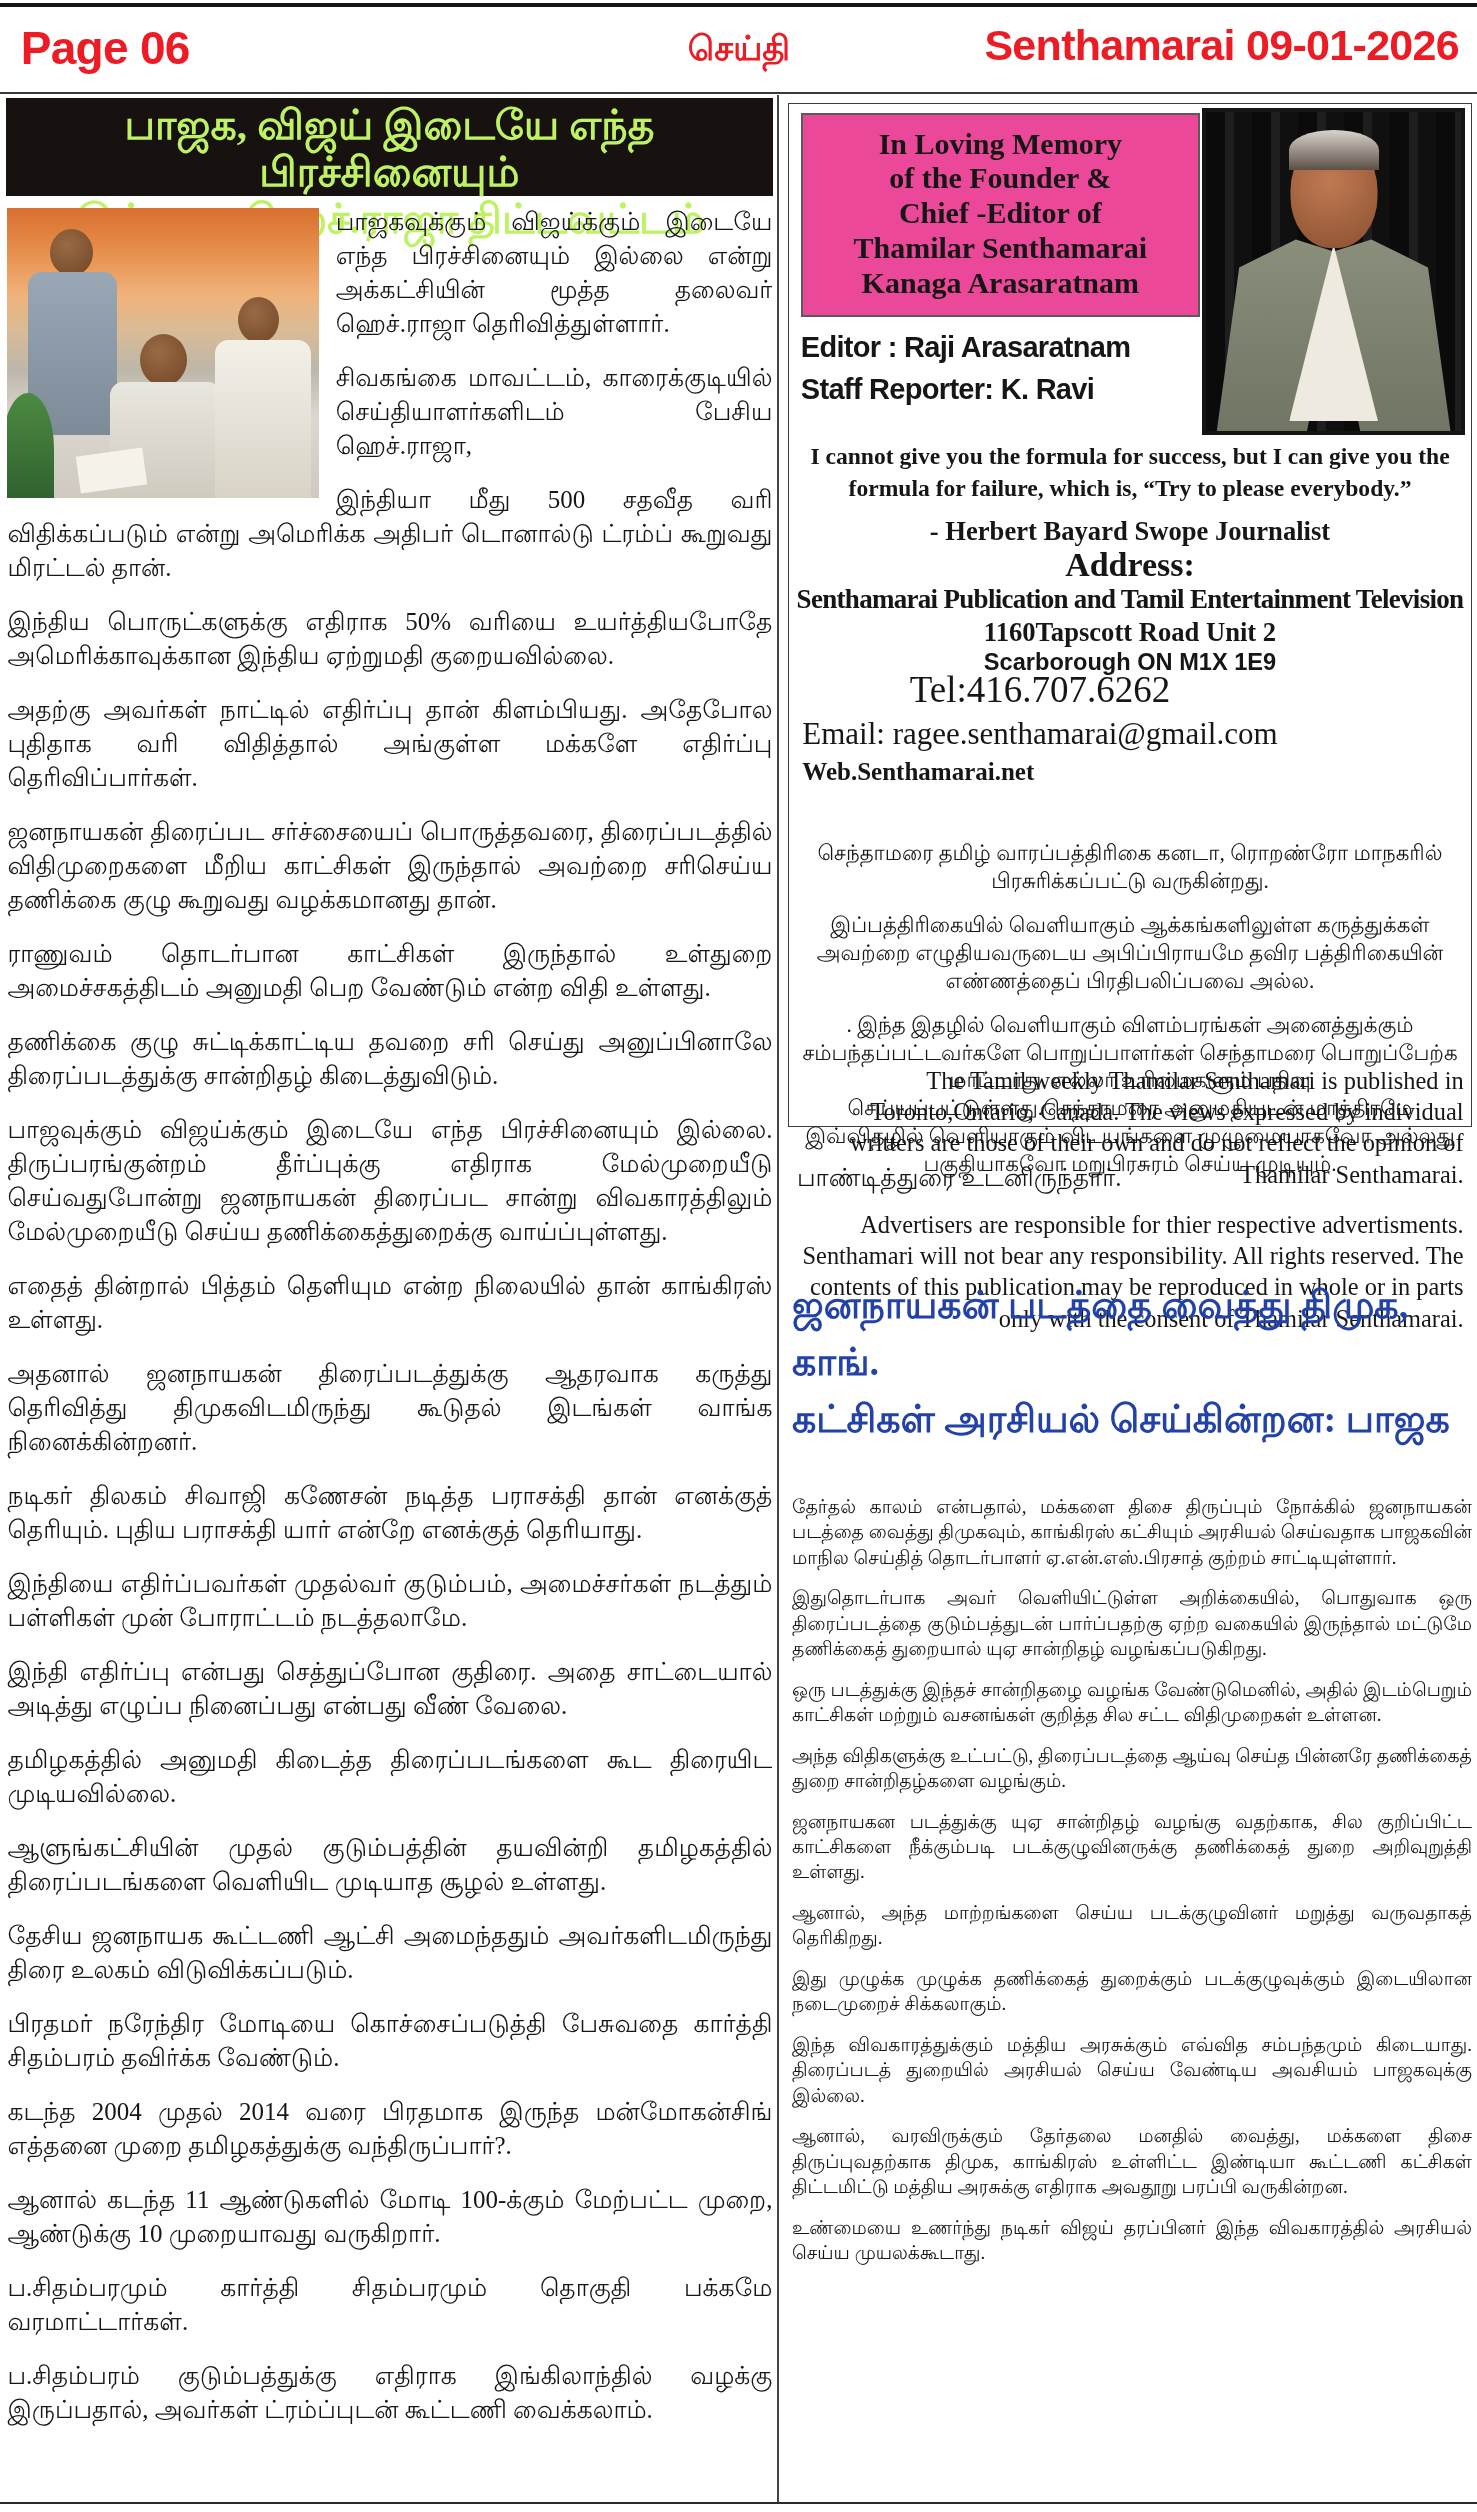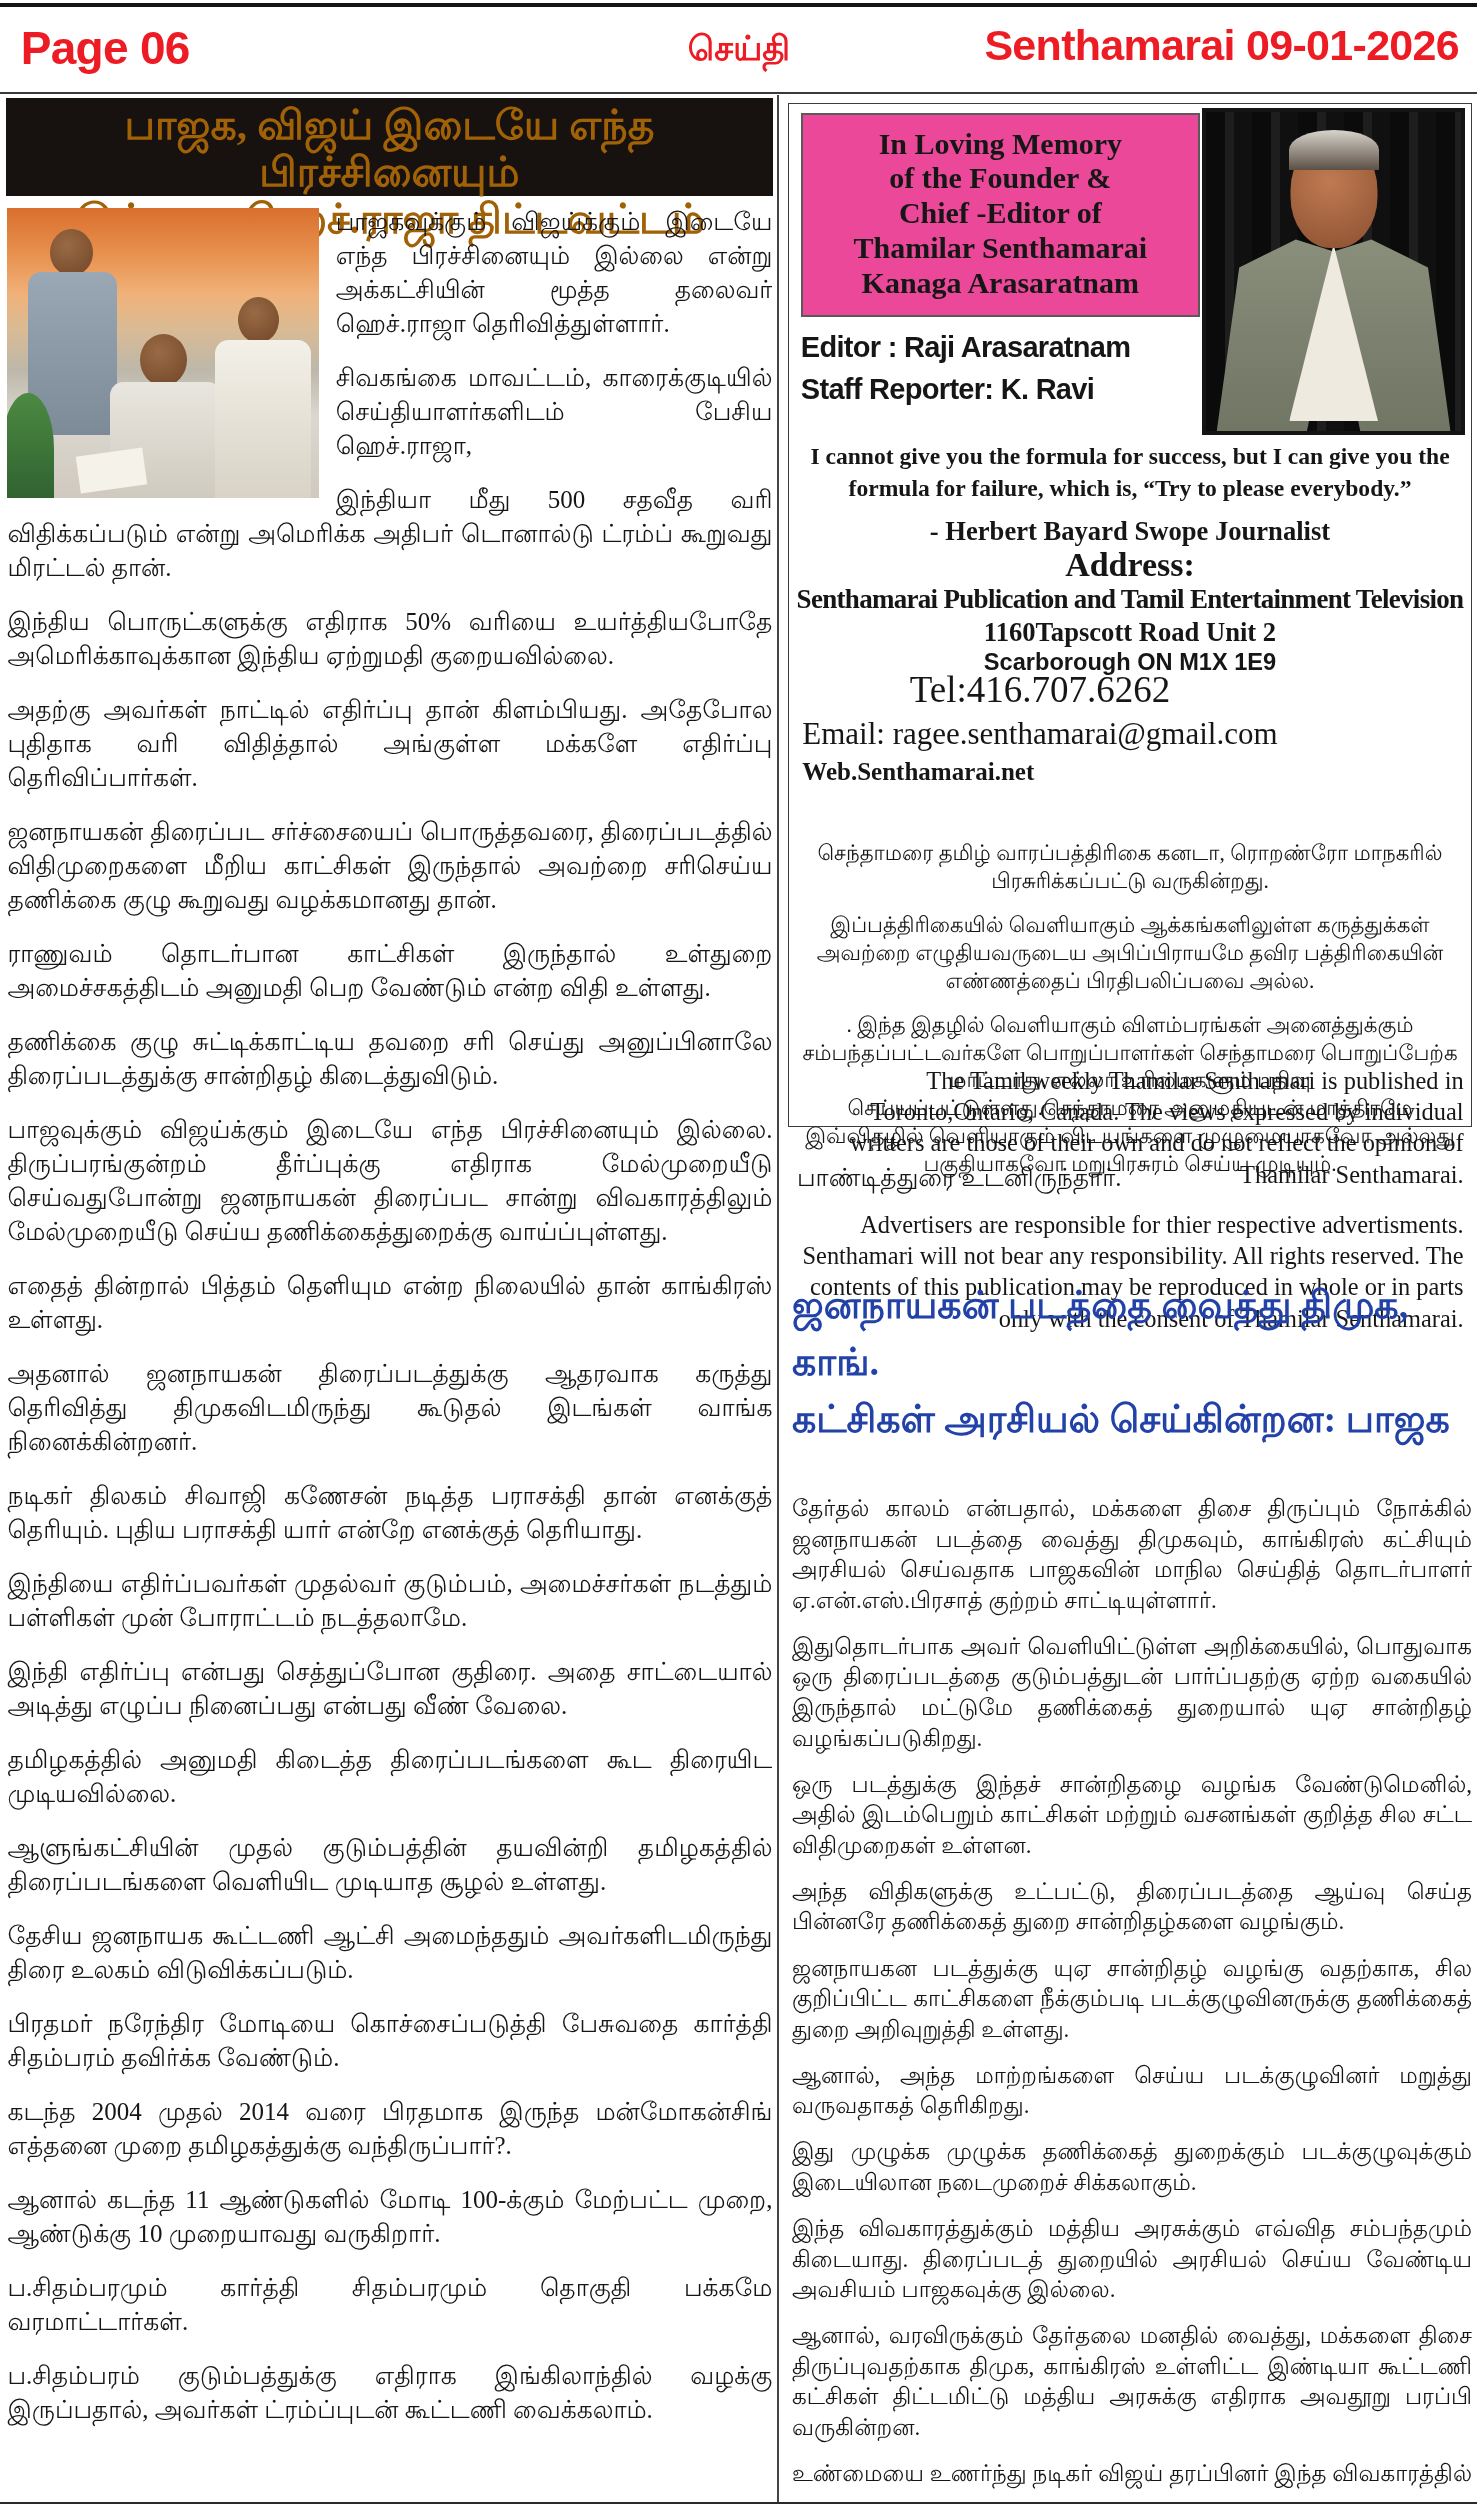--- a/index.html
+++ b/index.html
@@ -28,21 +28,21 @@
     font-size:34px; font-weight:bold; color:#ed1c24;
   }
   .header .masthead {
     position:absolute; right:19px; top:13.3px;
     font-size:43px; font-weight:bold; color:#ed1c24; letter-spacing:-0.7px;
   }
 
   
   .banner {
     position:absolute; left:5.9px; top:98px; width:767px; height:98px;
-    background:#17120f; color:#a16207; text-align:center;
+    background:#17120f; color:#bef264; text-align:center;
     font-weight:bold; font-size:41px; line-height:1.14; padding-top:4.4px;
   }
   .left-col {
     position:absolute; left:7.4px; top:205px; width:765px; height:2291px;
     overflow:hidden;
   }
   .left-col p {
     font-size:25px; line-height:1.36; text-align:justify;
     margin:0 0 20px 0;
   }
@@ -118,21 +118,21 @@
 
   
   .continuation-note { position:absolute; left:797px; top:1164px; width:665px; font-size:25px; }
   .right-headline {
     position:absolute; left:792px; top:1277px; width:680px;
     color:#2242a8; font-weight:bold; font-size:38px; line-height:1.5;
   }
   .right-paras {
     position:absolute; left:792px; top:1494px; width:680px; height:998px; overflow:hidden;
   }
-  .right-paras p { font-size:23px; line-height:1.33; text-align:justify; margin:0 0 15.5px 0; }
+  .right-paras p { font-size:19px; line-height:1.33; text-align:justify; margin:0 0 15.5px 0; }
 
   .bottom-rule { position:absolute; left:0; right:0; top:2502px; height:2.2px; background:#2a2a2a; }
 </style>
 </head>
 <body>
 
 <div class="top-rule"></div>
 <div class="header">
   <span class="page-label">Page 06</span>
   <span class="section-title">செய்தி</span>

